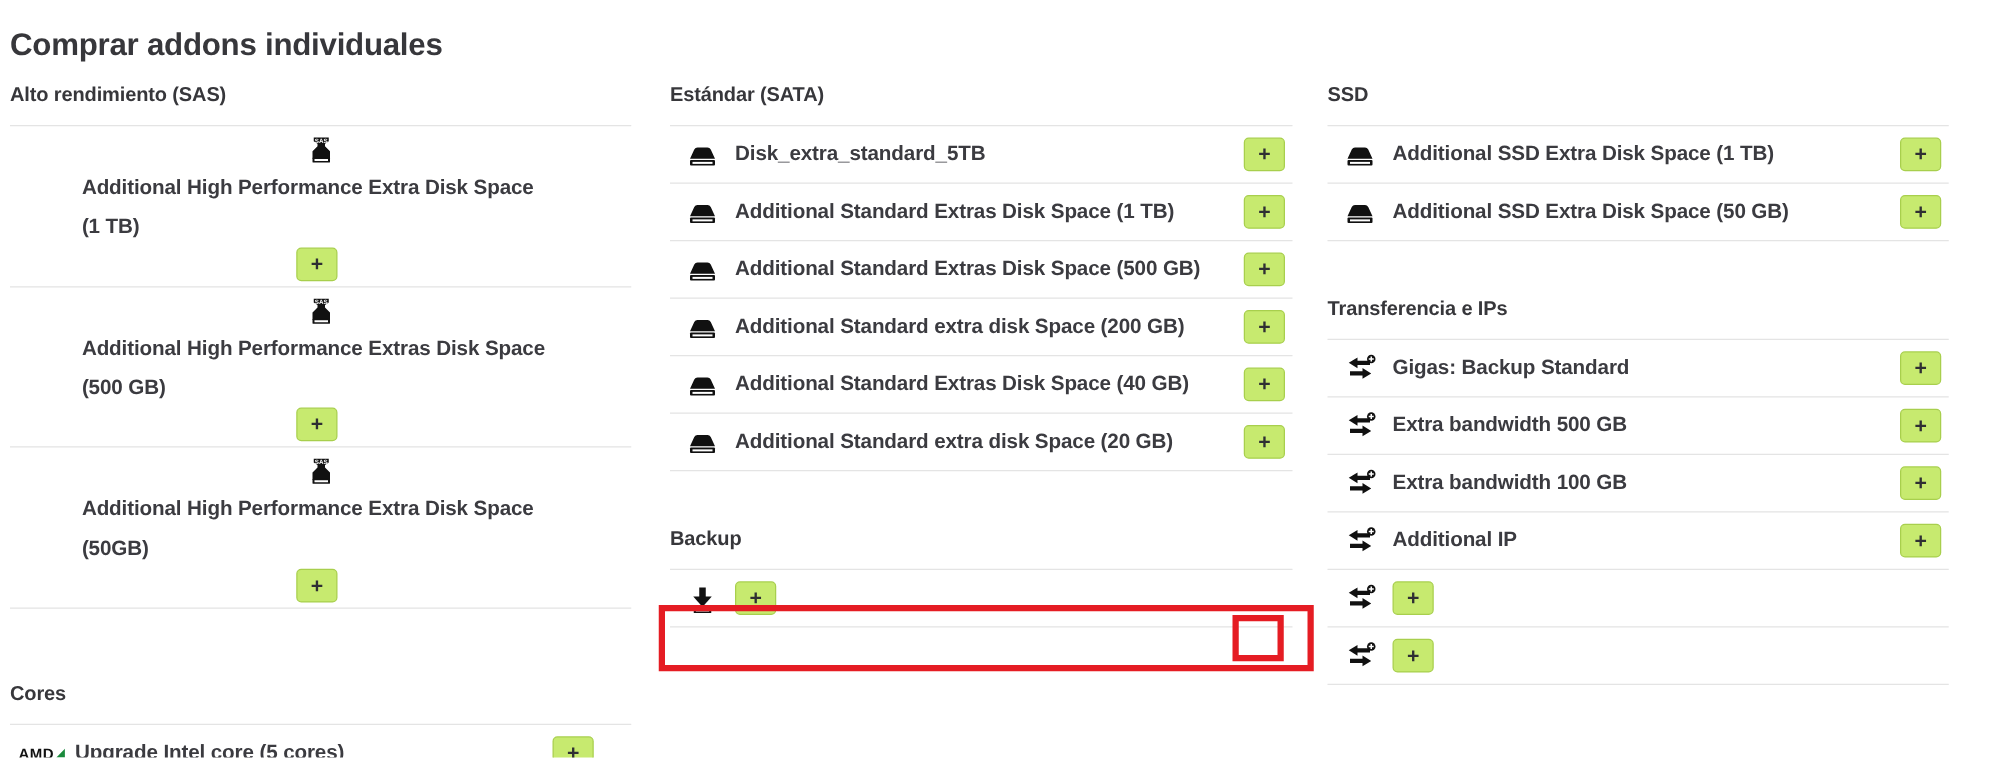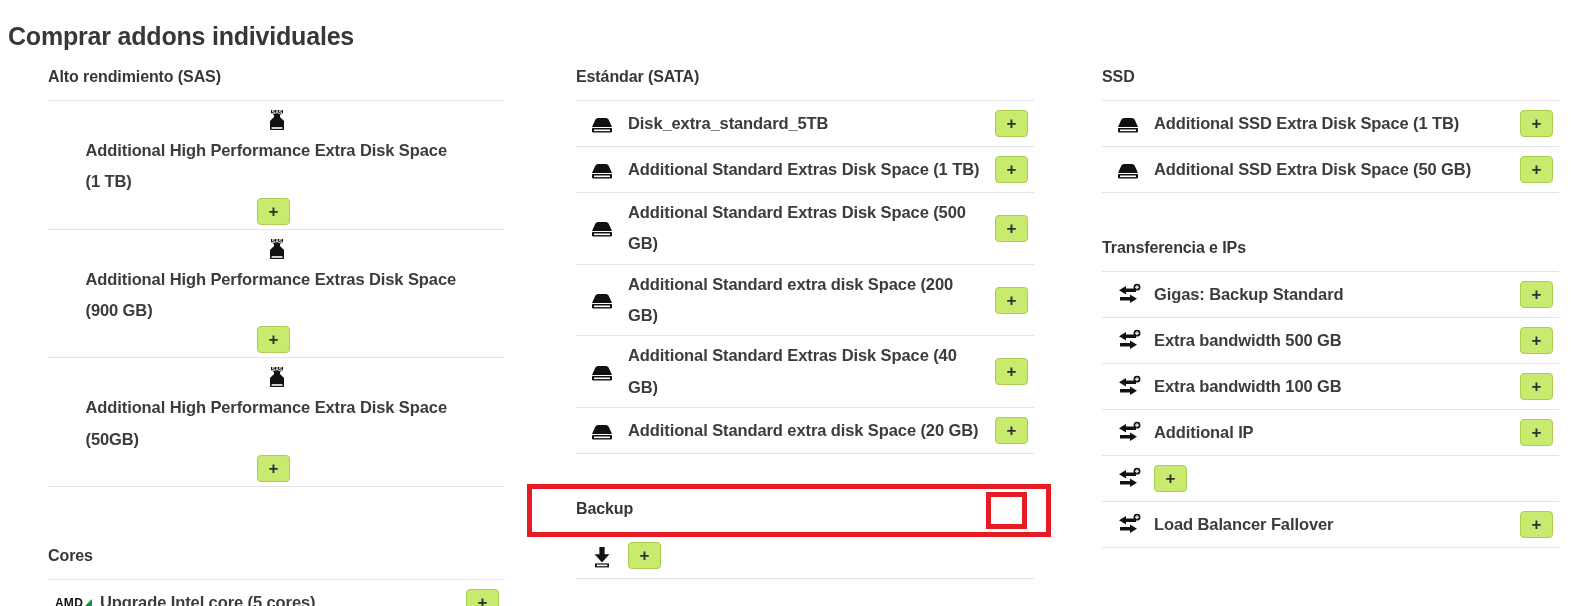--- a/index.html
+++ b/index.html
@@ -33,21 +33,21 @@
   }
 
   .column {
     position: absolute;
     top: 68px;
   }
   .col-left   { left: 8px;    width: 497px; }
   .col-mid    { left: 536px;  width: 498px; }
   .col-right  { left: 1062px; width: 497px; }
 
-  .section { position: relative; margin-left: 40px; }
+  .section { position: relative; }
 
   .section-head {
     font-size: 16px;
     font-weight: bold;
     color: #37373b;
     padding-bottom: 14px;
     letter-spacing: -0.1px;
   }
 
   .rows { border-top: 1px solid #e4e4e4; }
@@ -172,21 +172,21 @@
 
         <div class="row tall">
           <span class="row-icon">
             <svg width="30" height="30" viewBox="0 0 30 30">
               <path d="M9 5 h12 v3 l-3 2 v2 l4 4 v6 h-14 v-6 l4 -4 v-2 l-3 -2 z" fill="#111"></path>
               <rect x="8" y="21" width="14" height="4" rx="0.7" fill="#111"></rect>
               <rect x="9.6" y="22.2" width="10.8" height="1.6" fill="#fff"></rect>
               <text x="15" y="9" font-family="Liberation Sans, sans-serif" font-size="5" font-weight="bold" fill="#fff" text-anchor="middle">SAS</text>
             </svg>
           </span>
-          <span class="row-label">Additional High Performance Extras Disk Space (900 GB)</span>
+          <span class="row-label">Additional High Performance Extras Disk Space (500 GB)</span>
           <button class="add-btn">+</button>
         </div>
 
         <div class="row tall">
           <span class="row-icon">
             <svg width="30" height="30" viewBox="0 0 30 30">
               <path d="M9 5 h12 v3 l-3 2 v2 l4 4 v6 h-14 v-6 l4 -4 v-2 l-3 -2 z" fill="#111"></path>
               <rect x="8" y="21" width="14" height="4" rx="0.7" fill="#111"></rect>
               <rect x="9.6" y="22.2" width="10.8" height="1.6" fill="#fff"></rect>
               <text x="15" y="9" font-family="Liberation Sans, sans-serif" font-size="5" font-weight="bold" fill="#fff" text-anchor="middle">SAS</text>
@@ -451,21 +451,20 @@
         <div class="row">
           <span class="row-icon">
             <svg width="30" height="30" viewBox="0 0 30 30">
               <path d="M13 8.5 h10 v3.4 h-10 v2.6 l-7 -4.3 l7 -4.3 z" fill="#111"></path>
               <path d="M17 17 h-10 v3.4 h10 v2.6 l7 -4.3 l-7 -4.3 z" fill="#111"></path>
               <circle cx="24" cy="7.2" r="3.4" fill="#111"></circle>
               <rect x="23.4" y="5.2" width="1.2" height="4" fill="#fff"></rect>
               <rect x="22" y="6.6" width="4" height="1.2" fill="#fff"></rect>
             </svg>
           </span>
-          <span class="row-label">Load Balancer Fallover</span>
           <button class="add-btn">+</button>
         </div>
 
       </div>
     </div>
 
   </div>
 
   <div class="hl-outer"></div>
   <div class="hl-inner"></div>

